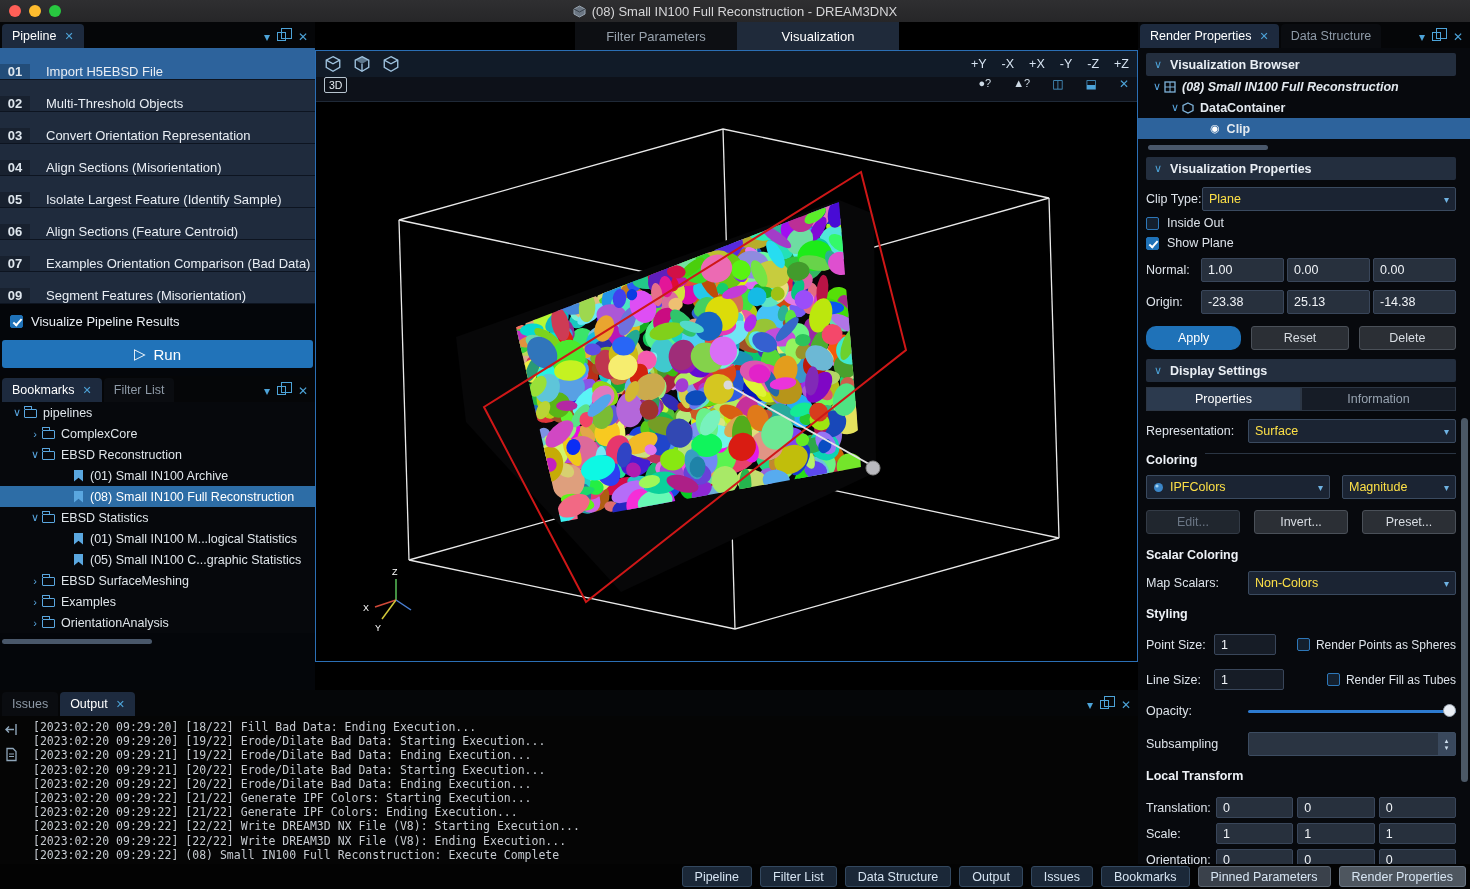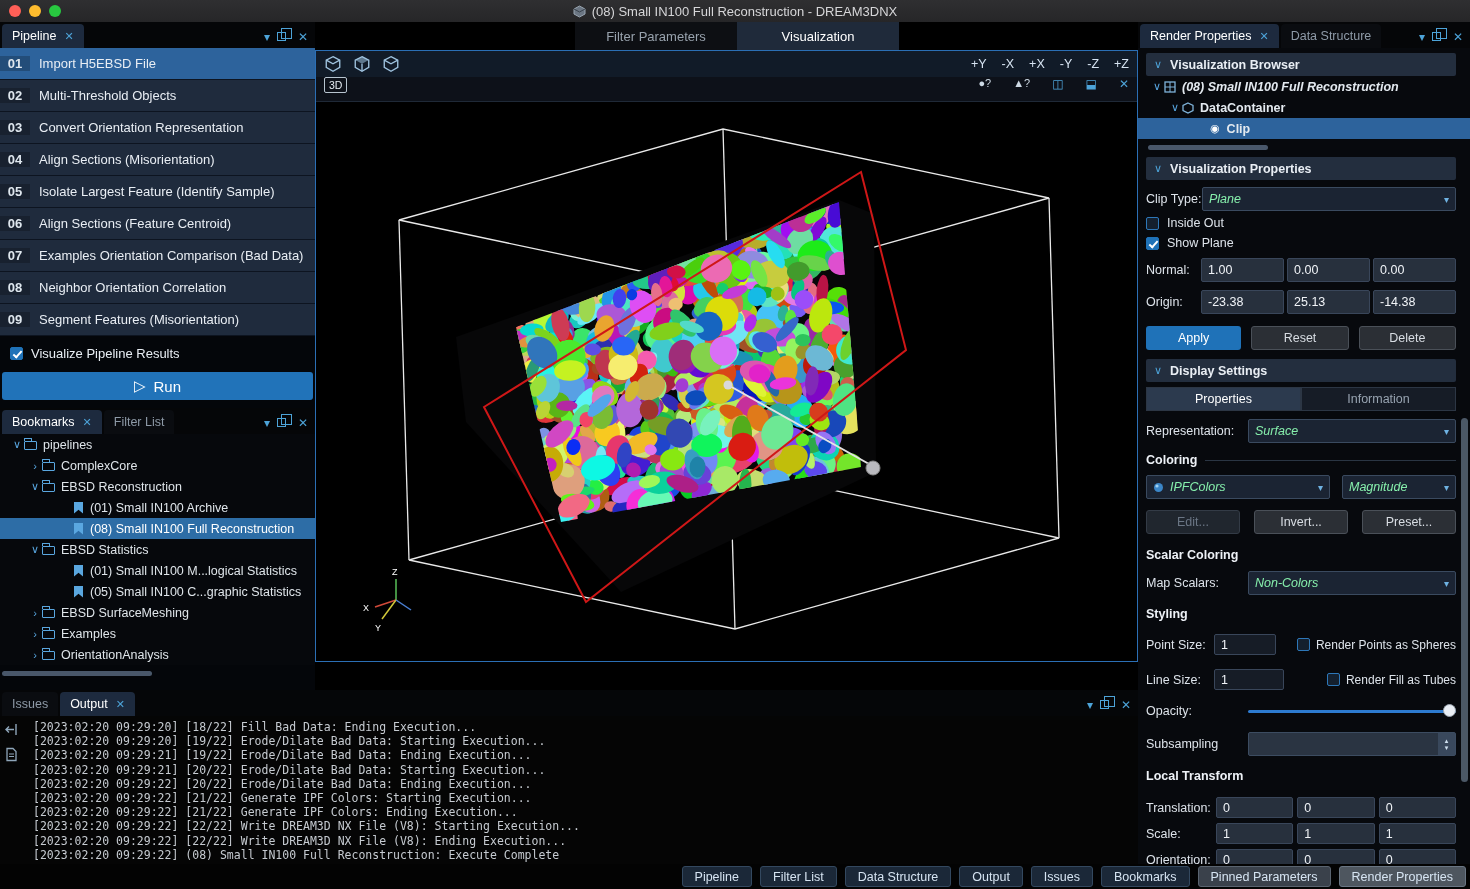--- a/index.html
+++ b/index.html
@@ -20,25 +20,25 @@
     font-size:12.5px; color:#8e9aa7; background:#0a0c10; border-radius:4px 4px 0 0; margin-left:2px; }
   .tab.active { background:#1d2a3e; color:#fff; }
   .tab .x { color:#4da3d8; font-size:11px; }
   .tabbar .spacer { flex:1; }
   .bar-ic { color:#4da3d8; font-size:12px; margin:0 7px 5px 0; line-height:1; }
   .float-ic { position:relative; width:9px; height:9px; border:1.5px solid #4da3d8; margin:0 12px 7px 0; }
   .float-ic::after { content:""; position:absolute; left:3px; top:-5px; width:9px; height:9px; border:1.5px solid #4da3d8; }
 
   
   #left-col { position:absolute; left:0; top:22px; width:315px; height:668px; background:#04060a; }
-  .prow { height:32px; display:flex; align-items:center; background:#1f2b3d; border-bottom:1px solid #0d1420; cursor:pointer; }
+  .prow { height:32px; display:flex; align-items:flex-end; background:#1f2b3d; border-bottom:1px solid #0d1420; cursor:pointer; }
   .prow.selected { background:#2d639c; }
   .pnum { width:30px; display:flex; align-items:center; justify-content:center;
     font-size:13px; font-weight:bold; color:#dfe7ee; background:rgba(0,0,0,0.22); }
-  .plabel { display:flex; align-items:center; padding-left:9px; font-size:13px; color:#e9eef4; }
+  .plabel { display:flex; align-items:center; padding-left:16px; font-size:13px; color:#e9eef4; }
   #viz-row { height:34px; display:flex; align-items:center; gap:8px; padding-left:10px; background:#04060a; }
   #run-btn { margin:2px 2px 0 2px; height:28px; background:#2173b9; border-radius:3px;
     display:flex; align-items:center; justify-content:center; gap:8px; color:#fff; font-size:15px; cursor:pointer; }
   .checkbox { width:13px; height:13px; border-radius:2px; background:#14202e; border:1.5px solid #2d77b8; position:relative; flex:none; cursor:pointer; }
   .checkbox.checked { background:#1f72b8; border-color:#1f72b8; }
   .checkbox.checked::after { content:""; position:absolute; left:4px; top:1px; width:3px; height:7px;
     border:solid #fff; border-width:0 2px 2px 0; transform:rotate(42deg); }
   .lbl { font-size:13px; color:#e9eef4; }
 
   
@@ -90,30 +90,30 @@
   .vbrow { height:21px; display:flex; align-items:center; font-size:12.5px; color:#e3e9ef; cursor:pointer; }
   .vbrow.selected { background:#2d639c; margin:0 -14px 0 -8px; padding-left:8px; }
   .vbrow .dsicon { margin-right:6px; flex:none; }
   .italic { font-style:italic; }
   .eyeglyph { color:#fff; font-size:11px; margin-right:7px; }
 
   .frow { display:flex; align-items:center; }
   .flabel { font-size:12.5px; color:#dde3ea; flex:none; }
   .dd { height:24px; background:#1b2433; border:1px solid #3a4a5f; border-radius:2px;
     display:flex; align-items:center; padding:0 6px; gap:6px; cursor:pointer; min-width:0; }
-  .dd .ddtext { flex:1; font-size:12.5px; color:#86efac; white-space:nowrap; overflow:hidden;font-style:italic; }
+  .dd .ddtext { flex:1; font-size:12.5px; color:#fde047; white-space:nowrap; overflow:hidden; }
   .dd .ddcaret { color:#6fb2e2; font-size:10px; }
   .tin { height:24px; background:#27303d; border:1px solid #39465a; border-radius:2px;
     color:#f0f3f7; font-size:12.5px; padding:0 6px; width:100%; font-family:"Liberation Sans",sans-serif; }
   .tin.dark { background:#161c26; }
   .btn { height:24px; border-radius:3px; font-size:12.5px; display:flex; align-items:center; justify-content:center; cursor:pointer; }
-  .btn.primary { background:#1f72b8; color:#fff; }
+  .btn.primary { background:#1f72b8; color:#fff;border-radius:10px; }
   .btn.gray { background:#2b2f35; color:#d8dde3; border:1px solid #4a5058; }
   .btn.dim { background:#20262e; color:#6b7685; border:1px solid #333b46; }
-  .subhead { display:flex; align-items:center; gap:8px; font-size:12.5px; font-weight:bold; color:#eef2f7; }
+  .subhead { display:flex; align-items:flex-start; gap:8px; font-size:12.5px; font-weight:bold; color:#eef2f7; }
   .subhead.ruled::after { content:""; flex:1; height:1px; background:#2a3543; }
   .ds-tabs { display:flex; margin-top:5px; }
   .dstab { flex:1; height:24px; display:flex; align-items:center; justify-content:center;
     font-size:12.5px; color:#97a3b0; background:#161c26; border:1px solid #2c3razor644; border:1px solid #2c3644; cursor:pointer; }
   .dstab.active { background:#2c3a4e; color:#fff; }
   .slider { position:relative; flex:1; height:20px; cursor:pointer; }
   .slider .track { position:absolute; left:0; right:0; top:9px; height:3px; background:#2d7bd0; border-radius:2px; }
   .slider .handle { position:absolute; right:0; top:3px; width:13px; height:13px; border-radius:50%; background:#e9eef4; border:1px solid #9aa4ae; }
   .spinbox { flex:1; height:24px; background:#2a3442; border:1px solid #3c4c61; border-radius:2px; display:flex; }
   .spinbox .val { flex:1; }
@@ -179,24 +179,20 @@
         <span class="pnum">05</span>
         <span class="plabel">Isolate Largest Feature (Identify Sample)</span>
       </div>
       <div class="prow">
         <span class="pnum">06</span>
         <span class="plabel">Align Sections (Feature Centroid)</span>
       </div>
       <div class="prow">
         <span class="pnum">07</span>
         <span class="plabel">Examples Orientation Comparison (Bad Data)</span>
-      </div>
-      <div class="prow">
-        <span class="pnum">08</span>
-        <span class="plabel">Neighbor Orientation Correlation</span>
       </div>
       <div class="prow">
         <span class="pnum">09</span>
         <span class="plabel">Segment Features (Misorientation)</span>
       </div>
     </div>
 
     <div id="viz-row">
       <span class="checkbox checked"></span>
       <span class="lbl">Visualize Pipeline Results</span>

